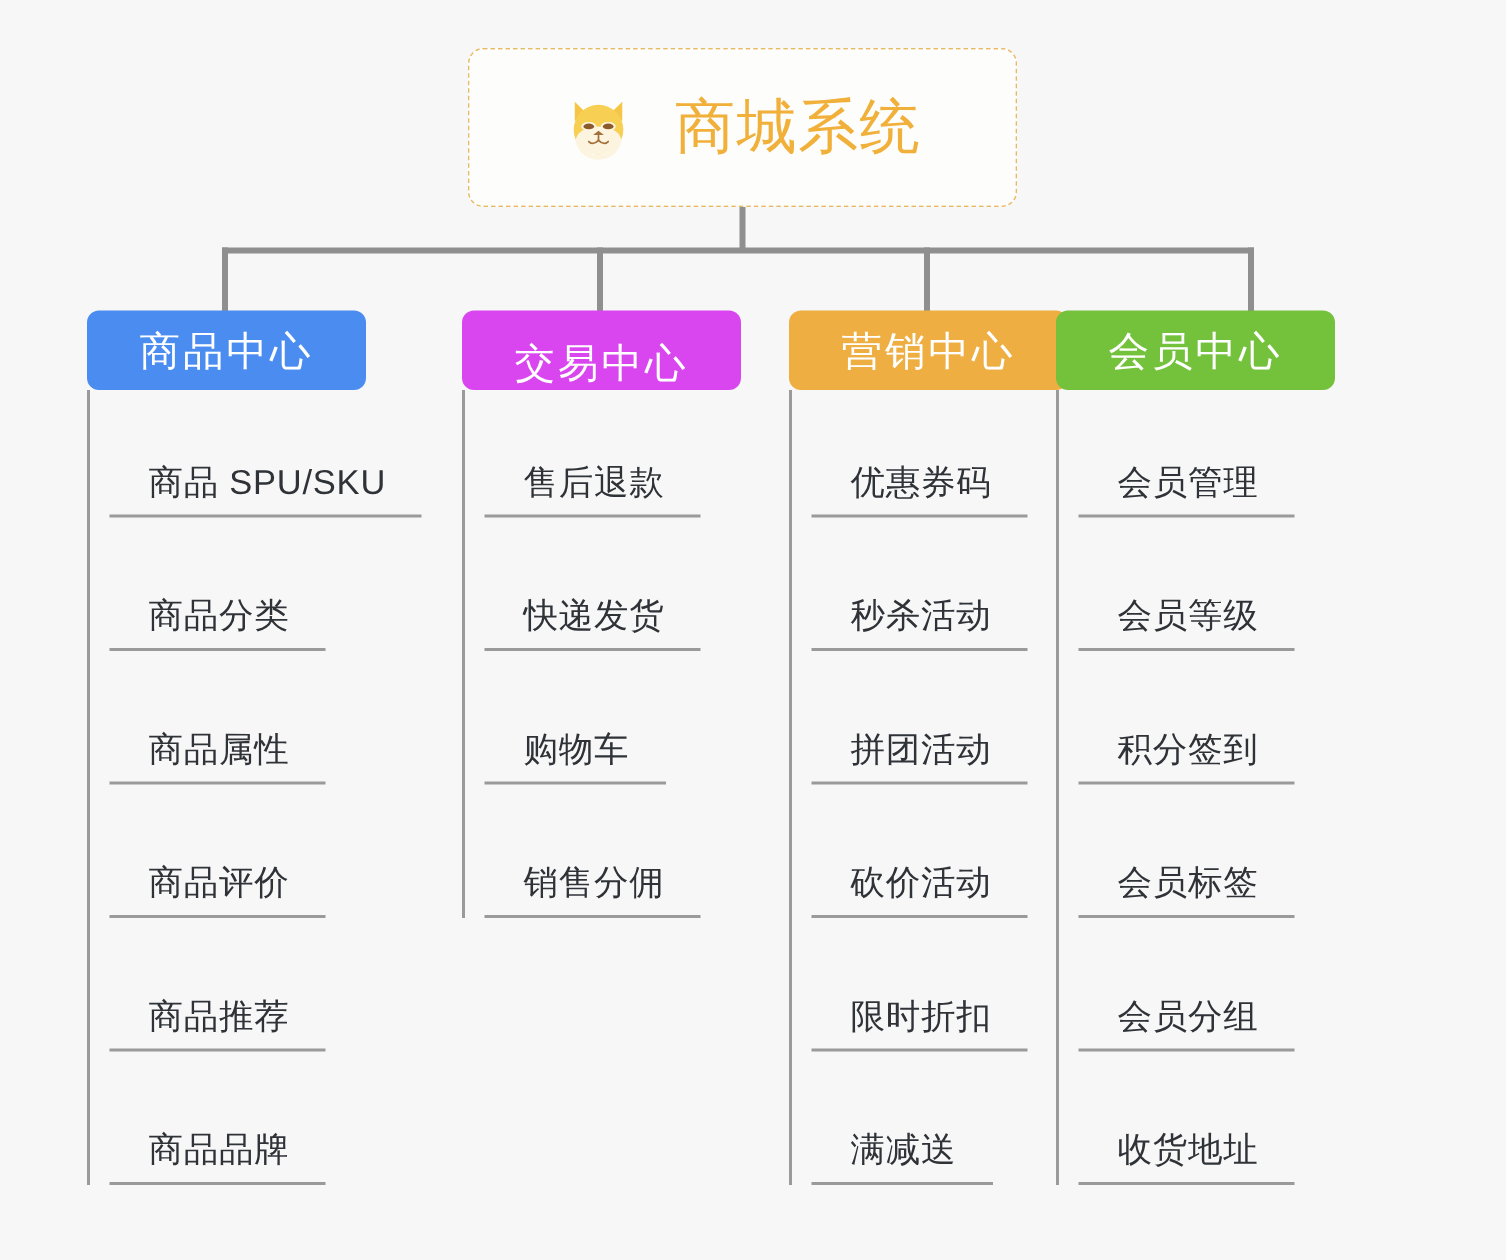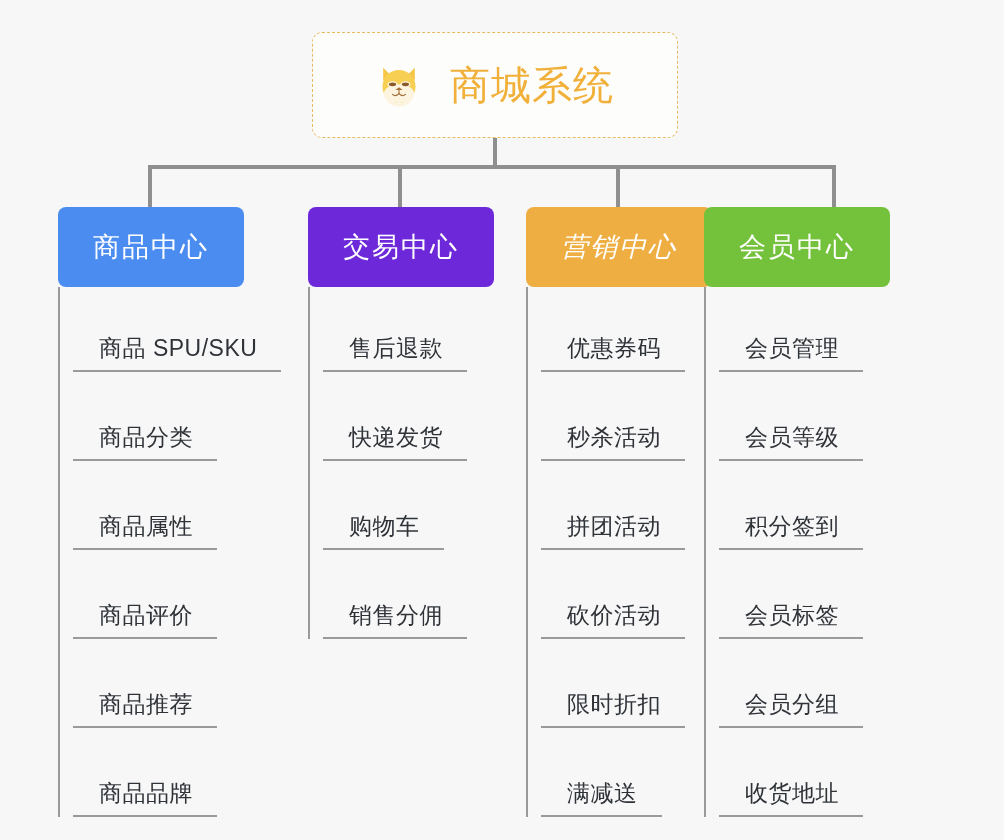--- a/index.html
+++ b/index.html
@@ -84,21 +84,21 @@
     position: absolute;
     top: 207px;
   }
   .column.c1 { left: 58px;  width: 226px; }
   .column.c2 { left: 308px; width: 206px; }
   .column.c3 { left: 526px; width: 200px; }
   .column.c4 { left: 704px; width: 200px; text-align: right; }
 
   .cat-header {
     box-sizing: border-box;
-    height: 80px;
+    height: 53px;
     border-radius: 8px;
     display: flex;
     align-items: center;
     justify-content: center;
     color: #ffffff;
     font-size: 27px;
     letter-spacing: 2px;
     white-space: nowrap;
   }
   .column.c1 .cat-header { width: 186px; }
@@ -184,41 +184,41 @@
       <div class="leaf">
           <span class="leaf-label">商品推荐</span>
         </div>
       <div class="leaf">
           <span class="leaf-label">商品品牌</span>
         </div>
     </div>
   </div>
 
   <div class="column c2">
-    <div class="cat-header" style="background: #6d28d9;">
+    <div class="cat-header" style="background: #d946ef; align-items: flex-end;">
       <span>交易中心</span>
     </div>
     <div class="leaves">
       <div class="leaf">
           <span class="leaf-label">售后退款</span>
         </div>
       <div class="leaf">
           <span class="leaf-label">快递发货</span>
         </div>
       <div class="leaf">
           <span class="leaf-label">购物车</span>
         </div>
       <div class="leaf">
           <span class="leaf-label">销售分佣</span>
         </div>
     </div>
   </div>
 
   <div class="column c3">
-    <div class="cat-header" style="background: rgb(238, 174, 66); font-style: italic;">
+    <div class="cat-header" style="background: rgb(238, 174, 66);">
       <span>营销中心</span>
     </div>
     <div class="leaves">
       <div class="leaf">
           <span class="leaf-label">优惠券码</span>
         </div>
       <div class="leaf">
           <span class="leaf-label">秒杀活动</span>
         </div>
       <div class="leaf">

